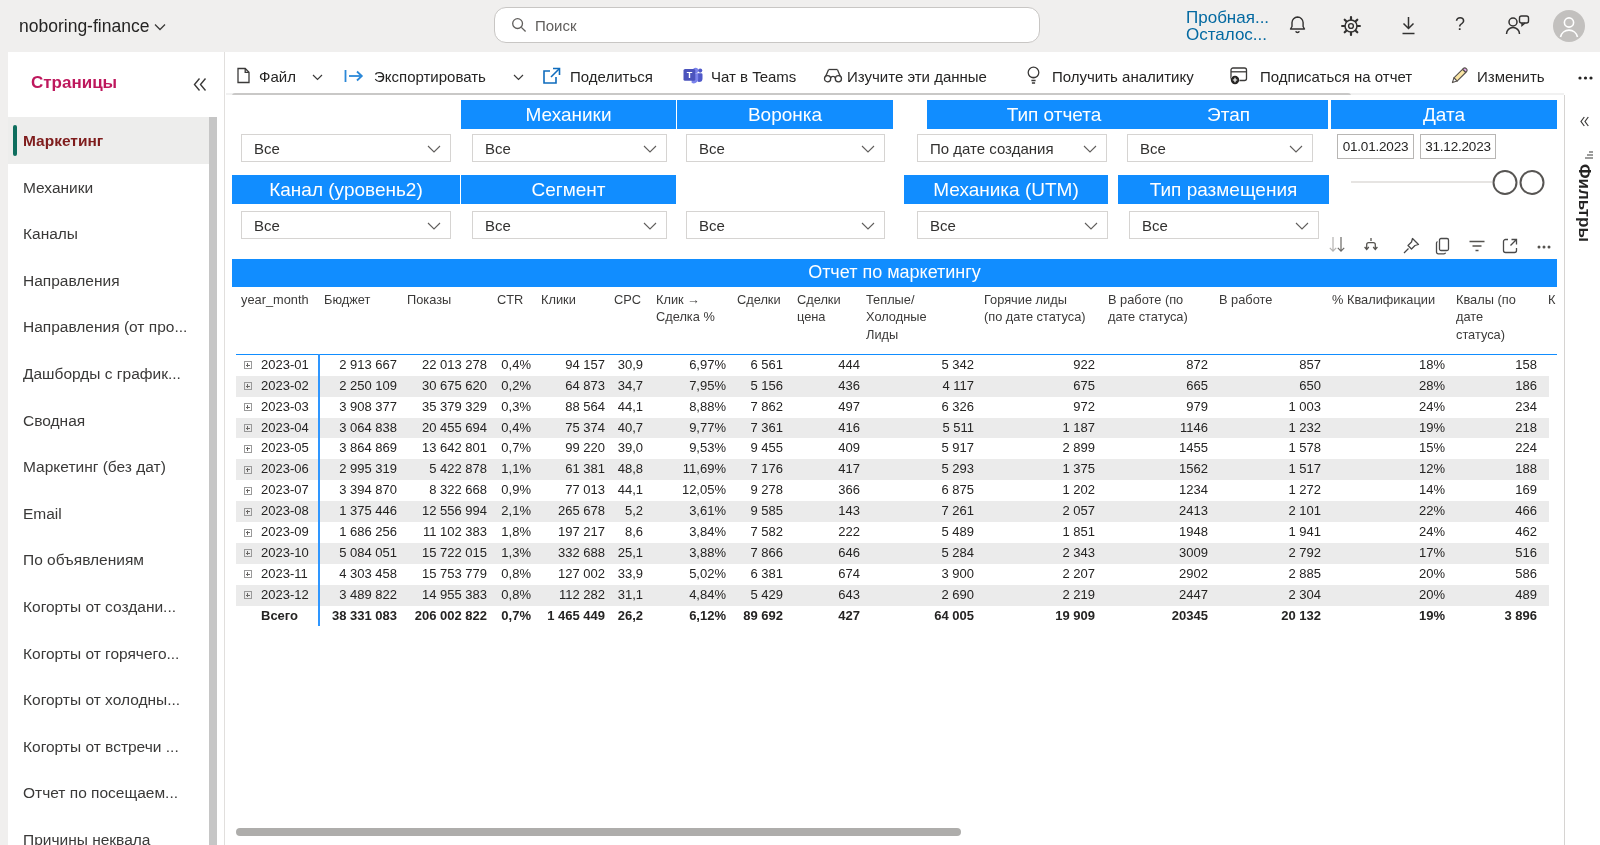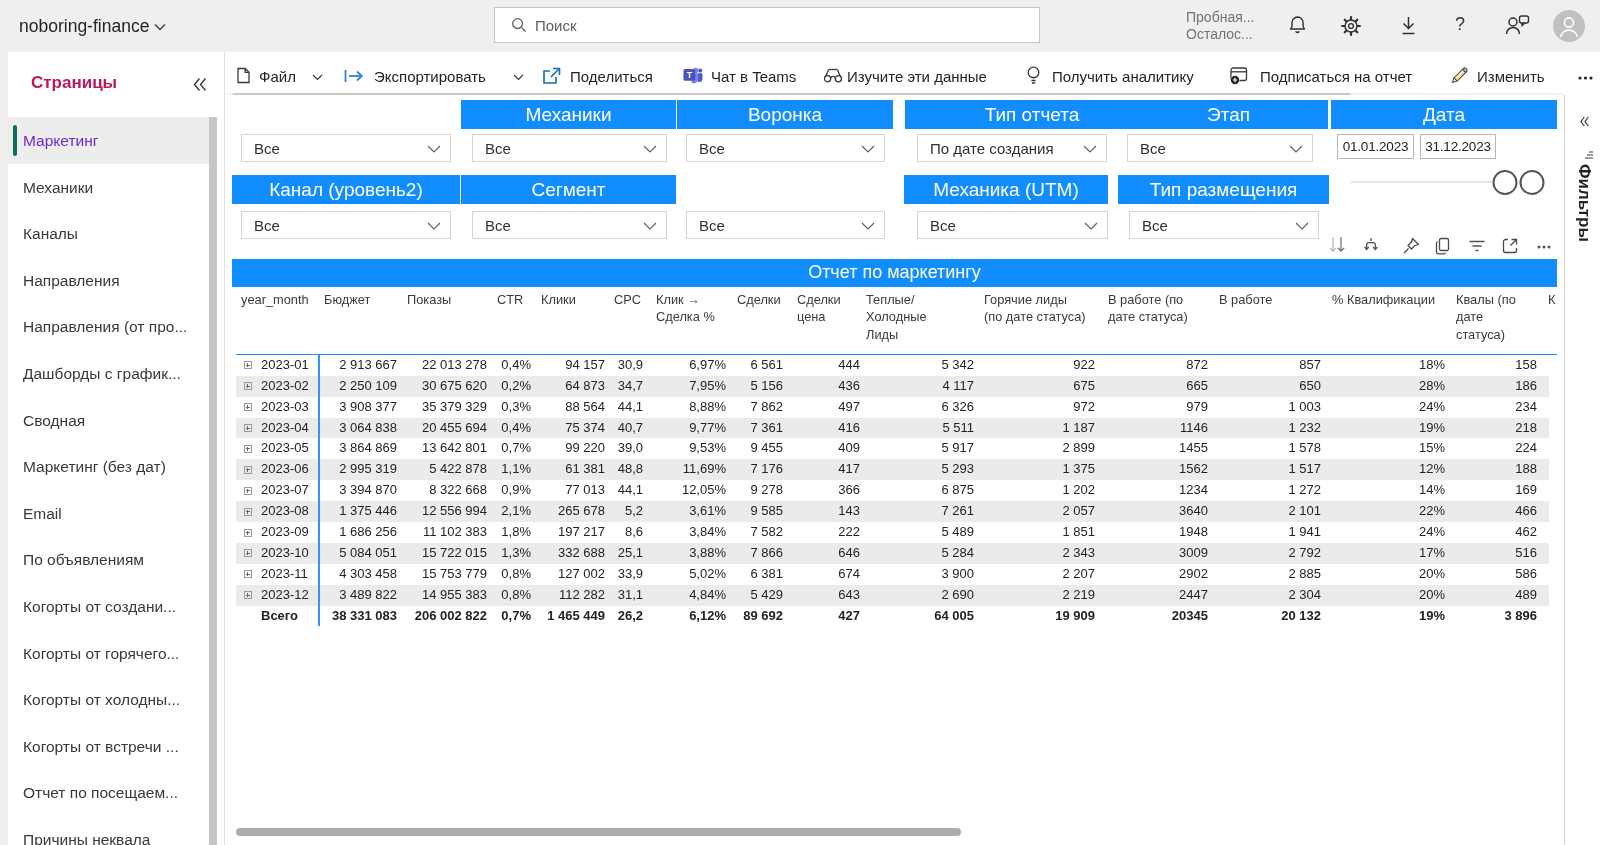--- a/index.html
+++ b/index.html
@@ -2,28 +2,28 @@
 <html lang="ru"><head>
 <meta charset="utf-8">
 <style>
 *{margin:0;padding:0;box-sizing:border-box}
 html,body{width:1600px;height:845px;overflow:hidden}
 body{font-family:"Liberation Sans",sans-serif;background:#fff;position:relative;color:#252423}
 .abs{position:absolute}
 
 #topbar{position:absolute;left:0;top:0;width:1600px;height:52px;background:#f0efee}
 #brand{position:absolute;left:19px;top:16px;font-size:17.5px;color:#252423}
-#searchbox{position:absolute;left:494px;top:7px;width:546px;height:36px;background:#fff;border:1px solid #c8c6c4;border-radius:0}
+#searchbox{position:absolute;left:494px;top:7px;width:546px;height:36px;background:#fff;border:1px solid #c8c6c4;border-radius:12px}
 #searchbox span{position:absolute;left:40px;top:9px;font-size:15px;color:#605e5c}
-#trial{position:absolute;left:1186px;top:9px;font-size:14px;line-height:17px;color:#737373}
+#trial{position:absolute;left:1186px;top:9px;font-size:17px;line-height:17px;color:#0369a1}
 
 #sidebar{position:absolute;left:8px;top:52px;width:217px;height:793px;background:#fff;border-right:1px solid #e1dfdd}
 #pagehdr{position:absolute;left:23px;top:21px;font-size:17px;font-weight:bold;color:#be185d}
 .pitem{position:absolute;left:0;width:209px;height:47px;font-size:15.5px;color:#3a3938;line-height:47px;padding-left:15px;white-space:nowrap;overflow:hidden}
-.pitem.sel{background:#ededec;font-weight:normal;color:#6d28d9}
+.pitem.sel{background:#ededec;font-weight:bold;color:#7f1d1d}
 .selbar{position:absolute;left:5px;top:8px;width:4px;height:31px;background:#0e6e5e;border-radius:2px}
 #sbscroll{position:absolute;left:201px;top:65px;width:8px;height:728px;background:#c6c6c6}
 
 #toolbar{position:absolute;left:226px;top:52px;width:1374px;height:43px;background:#fff}
 .titem{position:absolute;top:0;height:36px;line-height:36px;font-size:15px;color:#252423;white-space:nowrap}
 .ticon{position:absolute;top:9px}
 #hscroll1{position:absolute;left:0px;top:41px;width:1338px;height:6px;background:#f1f1f1}
 #hthumb1{position:absolute;left:6px;top:0px;width:1119px;height:6px;background:#c9c8c7;border-radius:3px}
 
 #report{position:absolute;left:226px;top:95px;width:1338px;height:750px;background:#fff;overflow:hidden}
@@ -181,21 +181,21 @@
       <circle cx="7.5" cy="2" r="1.6" fill="#252423"></circle>
       <circle cx="13" cy="2" r="1.6" fill="#252423"></circle>
     </svg>
   <div id="hscroll1">
       <div id="hthumb1"></div>
     </div>
 </div>
 <div id="report">
   <div class="bluehdr" style="left:235px;top:4.5px;width:215px">Механики</div>
   <div class="bluehdr" style="left:451px;top:4.5px;width:216px">Воронка</div>
-  <div class="bluehdr" style="left:679px;top:4.5px;width:254px">Тип отчета</div>
+  <div class="bluehdr" style="left:701px;top:4.5px;width:254px">Тип отчета</div>
   <div class="bluehdr" style="left:903px;top:4.5px;width:199px">Этап</div>
   <div class="bluehdr" style="left:1105px;top:4.5px;width:226px">Дата</div>
   <div class="dd" style="left:15px;top:39px;width:210px">
       <span>Все</span>
       <svg class="chev" width="14" height="8" viewBox="0 0 14 8">
         <path d="M1 1 L7 7 L13 1" fill="none" stroke="#605e5c" stroke-width="1.1"></path>
       </svg>
     </div>
   <div class="dd" style="left:246px;top:39px;width:195px">
       <span>Все</span>
@@ -443,21 +443,21 @@
       <span class="cell c1">1 375 446</span>
       <span class="cell c2">12 556 994</span>
       <span class="cell c3">2,1%</span>
       <span class="cell c4">265 678</span>
       <span class="cell c5">5,2</span>
       <span class="cell c6">3,61%</span>
       <span class="cell c7">9 585</span>
       <span class="cell c8">143</span>
       <span class="cell c9">7 261</span>
       <span class="cell c10">2 057</span>
-      <span class="cell c11">3640</span>
+      <span class="cell c11">2413</span>
       <span class="cell c12">2 101</span>
       <span class="cell c13">22%</span>
       <span class="cell c14">466</span>
     </div>
 <div class="trow" style="top:427.0px">
       <span class="plus">+</span>
       <span class="yl">2023-09</span>
       <span class="cell c1">1 686 256</span>
       <span class="cell c2">11 102 383</span>
       <span class="cell c3">1,8%</span>

